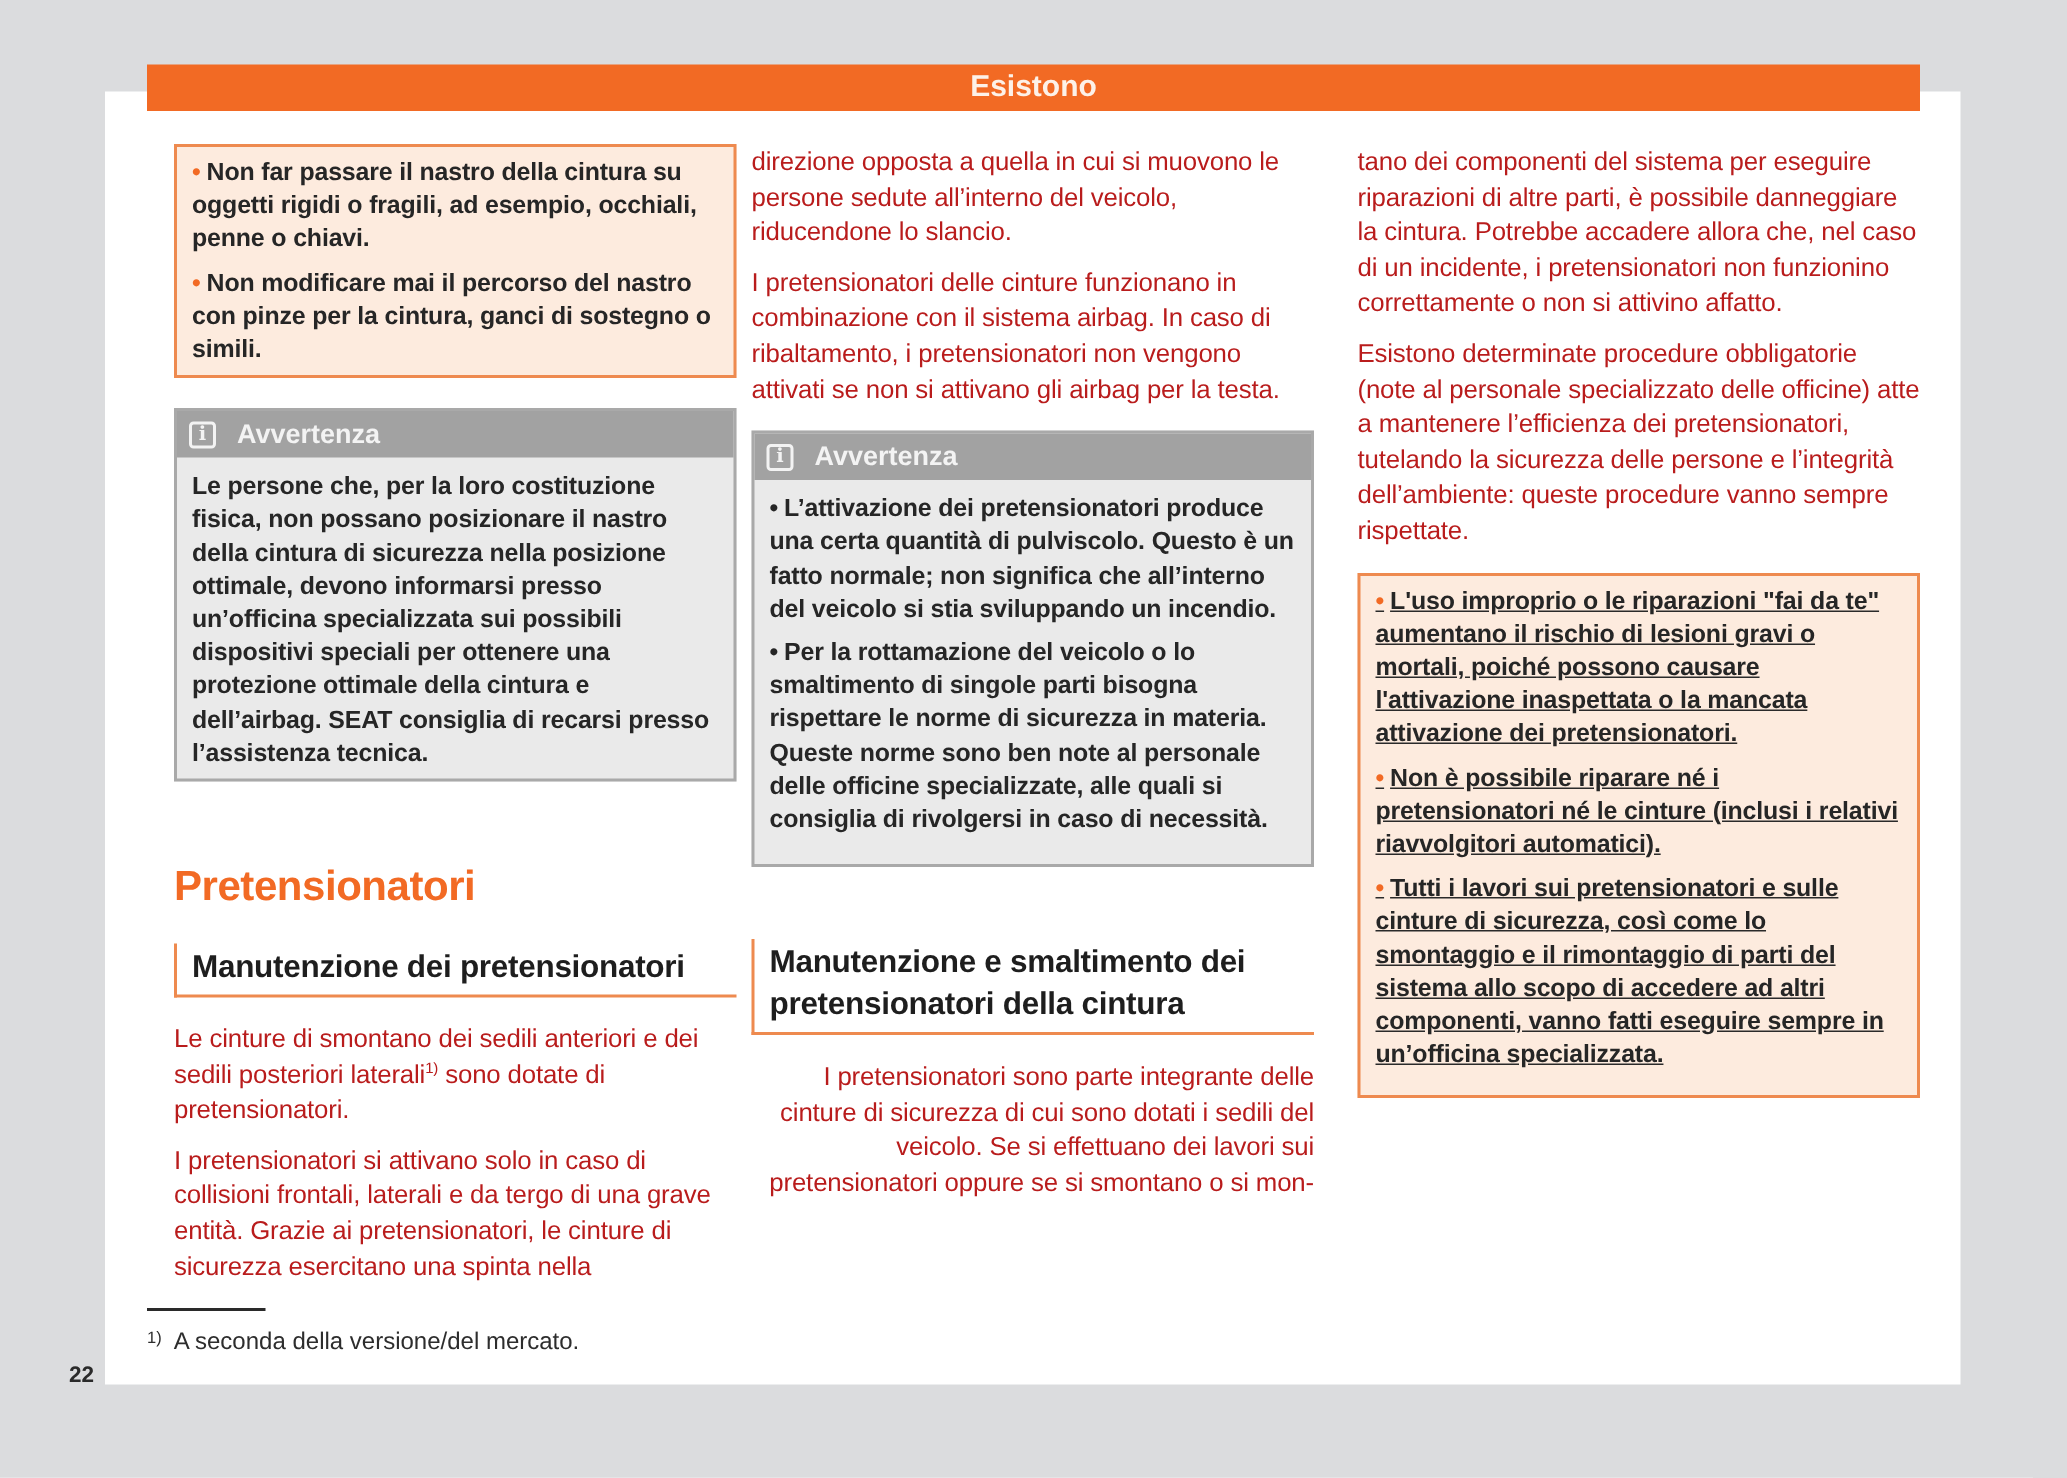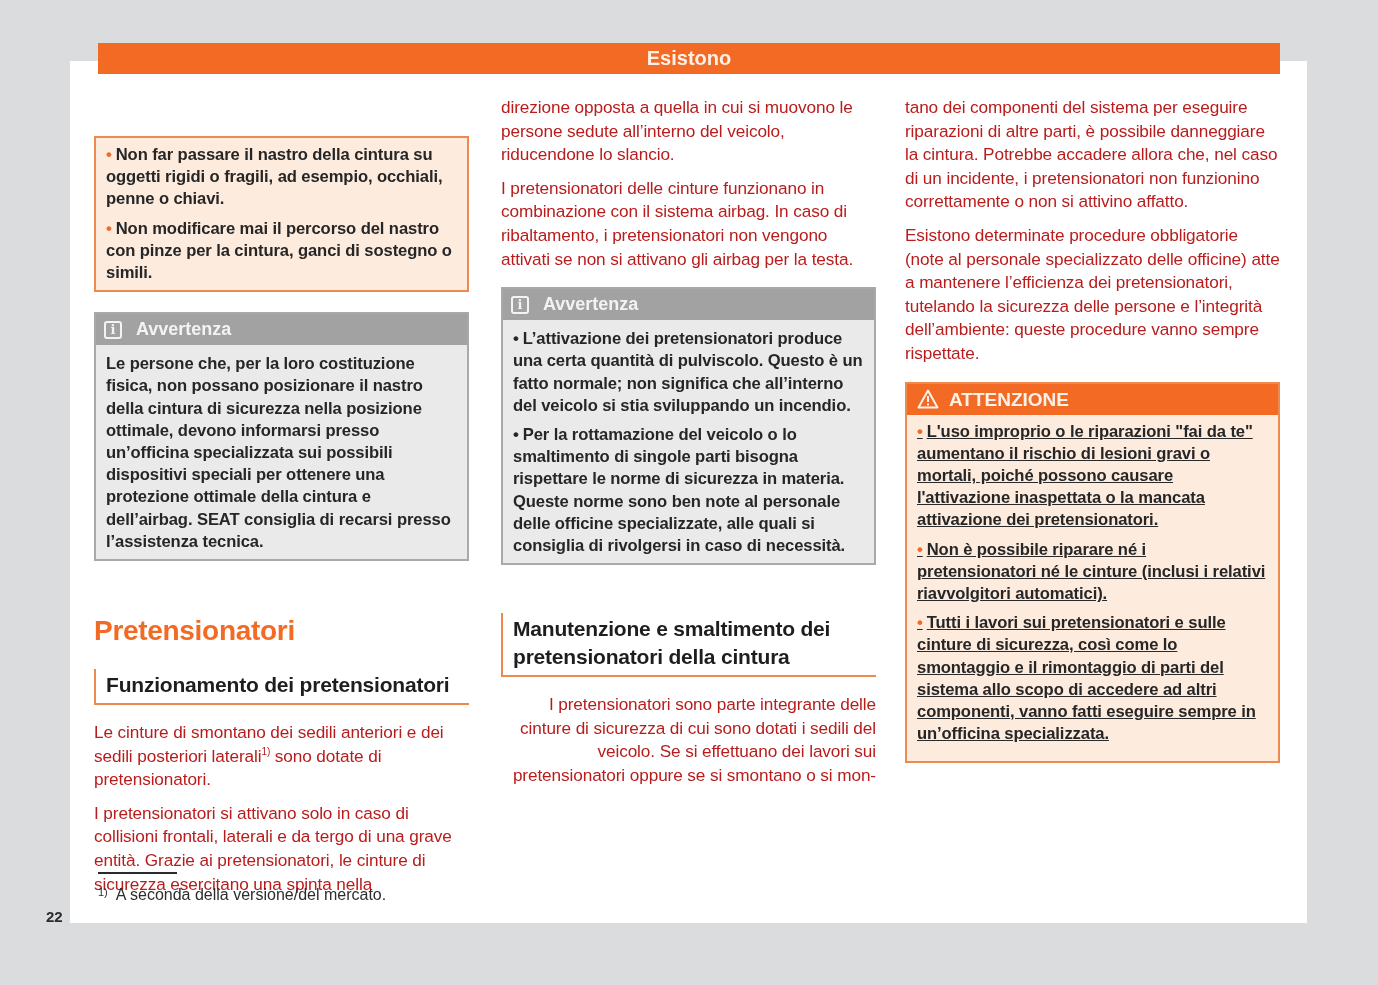--- a/index.html
+++ b/index.html
@@ -4,41 +4,41 @@
 <style>
   * { box-sizing: border-box; margin: 0; padding: 0; }
   html, body { width: 1378px; height: 985px; background: #dbdcde; overflow: hidden; }
   body { position: relative; font-family: "Liberation Sans", "DejaVu Sans", sans-serif; color: #2a2a2a; }
 
   .page { position: absolute; left: 70px; top: 61px; width: 1237px; height: 862px; background: #ffffff; }
   .header-bar { position: absolute; left: 98px; top: 43px; width: 1182px; height: 31px; background: #f26a24;
     color: #fdf1e8; font-size: 20px; font-weight: bold; text-align: center; line-height: 31px; }
 
   .col { position: absolute; top: 96px; width: 375px; }
-  .col1 { left: 94px; margin-top: 40px; }
+  .col1 { left: 116px; }
   .col2 { left: 501px; }
   .col3 { left: 905px; }
 
   .body-text { font-size: 17.2px; line-height: 23.6px; color: #b91c1c; margin-bottom: 10px; letter-spacing: -0.1px; }
   .bold-text { font-weight: bold; font-size: 16.6px; line-height: 22.2px; color: #262626; letter-spacing: -0.1px; }
 
   .box-orange { background: #fdebde; border: 2px solid #ee8a4f; padding: 6px 10px 6px 10px; }
   .box-orange .item { margin-bottom: 7px; }
   .box-orange .item:last-child { margin-bottom: 0; }
   .bullet-o { color: #f26a24; font-weight: bold; margin-right: 4px; }
   .bullet-k { color: #262626; font-weight: bold; margin-right: 4px; }
 
   .box-gray { background: #eaeaea; border: 2px solid #a9a9a9; }
   .box-gray .box-head { background: #a2a2a2; color: #f3f3f3; height: 31px; line-height: 31px; padding-left: 8px;
     font-size: 18px; font-weight: bold; display: flex; align-items: center; }
   .info-icon { display: inline-block; width: 18px; height: 18px; border: 2px solid #f3f3f3; border-radius: 3px;
     font-size: 13px; line-height: 14px; text-align: center; font-weight: bold; margin-right: 14px; font-family: "DejaVu Serif", serif; }
   .box-gray .box-body { padding: 8px 10px 6px 10px; }
   .box-gray .item { margin-bottom: 7px; }
-  .box-gray .item:last-child { margin-bottom: 0; }
+  .box-gray .item:last-child { margin-bottom: 13px; }
 
   .box-attn { background: #fdebde; border: 2px solid #ee8a4f; }
   .box-attn .box-head { background: #f26a24; color: #fdf1e8; height: 31px; line-height: 31px; padding-left: 10px;
     font-size: 19px; font-weight: bold; display: flex; align-items: center; }
   .warn-icon { display: inline-block; margin-right: 10px; width: 22px; height: 20px; }
   .box-attn .box-body { padding: 6px 10px 16px 10px; text-decoration: underline; }
   .box-attn .item { margin-bottom: 7px; }
   .box-attn .item:last-child { margin-bottom: 0; }
 
   .h1 { color: #f26a24; font-size: 28px; font-weight: bold; letter-spacing: -0.3px; }
@@ -76,21 +76,21 @@
       <span class="info-icon">i</span>
       <span>Avvertenza</span>
     </div>
     <div class="box-body">
       <div class="bold-text">Le persone che, per la loro costituzione fisica, non possano posizionare il nastro della cintura di sicurezza nella posizione ottimale, devono informarsi presso un’officina specializzata sui possibili dispositivi speciali per ottenere una protezione ottimale della cintura e dell’airbag. SEAT consiglia di recarsi presso l’assistenza tecnica.</div>
     </div>
   </div>
 
   <div class="h1" style="margin-top:54px;">Pretensionatori</div>
 
-  <div class="h2" style="margin-top:22px;">Funzionamento dei pretensionatori</div>
+  <div class="h2" style="margin-top:22px;">Manutenzione dei pretensionatori</div>
 
   <div class="body-text" style="margin-top:16px;">
     <span>Le cinture di smontano dei sedili anteriori e dei sedili posteriori laterali</span><sup>1)</sup><span> sono dotate di pretensionatori.</span>
   </div>
   <div class="body-text">I pretensionatori si attivano solo in caso di collisioni frontali, laterali e da tergo di una grave entità. Grazie ai pretensionatori, le cinture di sicurezza esercitano una spinta nella</div>
 </div>
 
 <div class="col col2">
   <div class="body-text">direzione opposta a quella in cui si muovono le persone sedute all’interno del veicolo, riducendone lo slancio.</div>
   <div class="body-text">I pretensionatori delle cinture funzionano in combinazione con il sistema airbag. In caso di ribaltamento, i pretensionatori non vengono attivati se non si attivano gli airbag per la testa.</div>
@@ -113,28 +113,20 @@
   <div class="h2" style="margin-top:48px;">Manutenzione e smaltimento dei pretensionatori della cintura</div>
 
   <div class="body-text" style="margin-top:16px;text-align:right;">I pretensionatori sono parte integrante delle cinture di sicurezza di cui sono dotati i sedili del veicolo. Se si effettuano dei lavori sui pretensionatori oppure se si smontano o si mon-</div>
 </div>
 
 <div class="col col3">
   <div class="body-text">tano dei componenti del sistema per eseguire riparazioni di altre parti, è possibile danneggiare la cintura. Potrebbe accadere allora che, nel caso di un incidente, i pretensionatori non funzionino correttamente o non si attivino affatto.</div>
   <div class="body-text">Esistono determinate procedure obbligatorie (note al personale specializzato delle officine) atte a mantenere l’efficienza dei pretensionatori, tutelando la sicurezza delle persone e l’integrità dell’ambiente: queste procedure vanno sempre rispettate.</div>
 
   <div class="box-attn" style="margin-top:16px;">
-    <div class="box-head">
-      <svg class="warn-icon" viewBox="0 0 22 20">
-        <path d="M11 1.5 L20.5 18.5 L1.5 18.5 Z" fill="none" stroke="#fdf1e8" stroke-width="2" stroke-linejoin="round"></path>
-        <rect x="10" y="7" width="2" height="6" fill="#fdf1e8"></rect>
-        <rect x="10" y="14.5" width="2" height="2" fill="#fdf1e8"></rect>
-      </svg>
-      <span>ATTENZIONE</span>
-    </div>
     <div class="box-body">
       <div class="item bold-text">
         <span class="bullet-o">•</span><span>L'uso improprio o le riparazioni "fai da te" aumentano il rischio di lesioni gravi o mortali, poiché possono causare l'attivazione inaspettata o la mancata attivazione dei pretensionatori.</span>
       </div>
       <div class="item bold-text">
         <span class="bullet-o">•</span><span>Non è possibile riparare né i pretensionatori né le cinture (inclusi i relativi riavvolgitori automatici).</span>
       </div>
       <div class="item bold-text">
         <span class="bullet-o">•</span><span>Tutti i lavori sui pretensionatori e sulle cinture di sicurezza, così come lo smontaggio e il rimontaggio di parti del sistema allo scopo di accedere ad altri componenti, vanno fatti eseguire sempre in un’officina specializzata.</span>
       </div>

